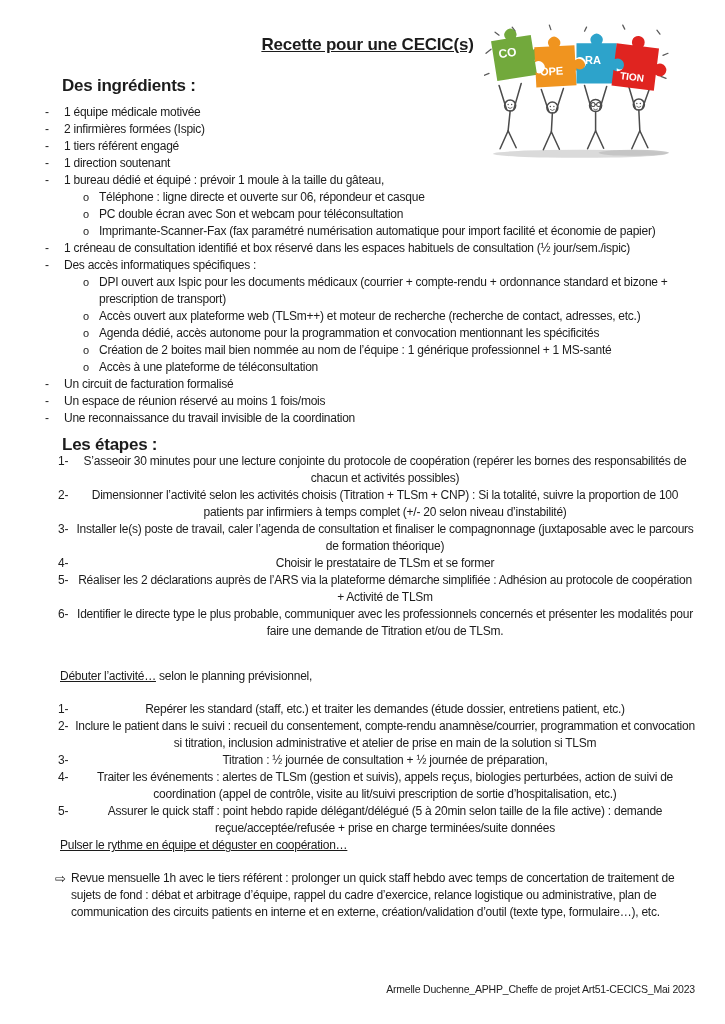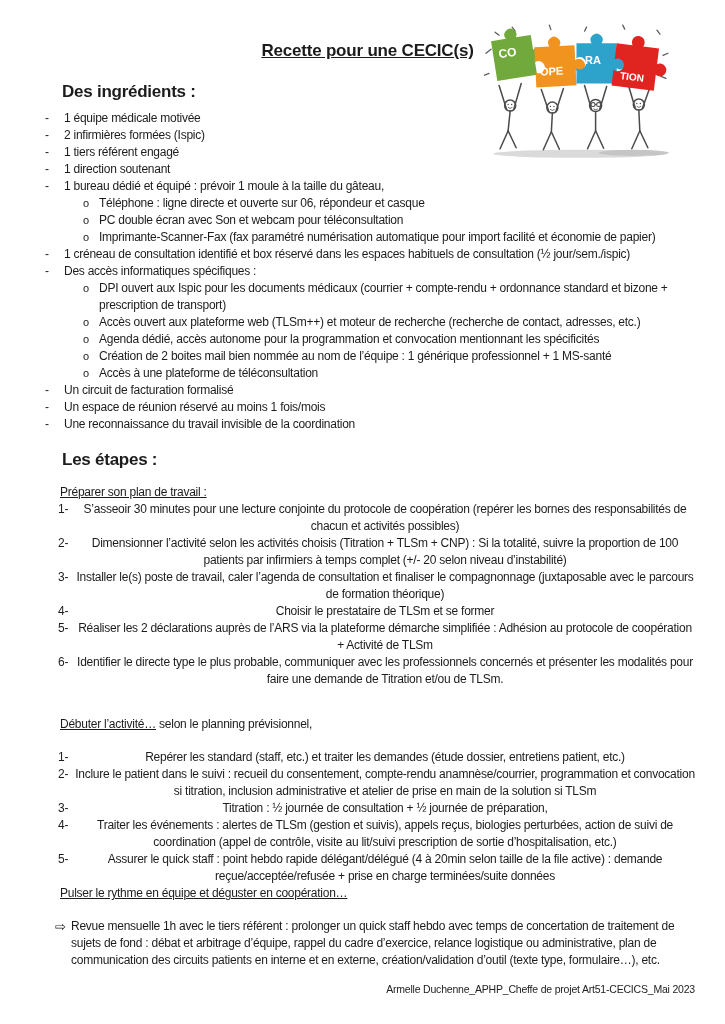--- a/index.html
+++ b/index.html
@@ -9,33 +9,33 @@
     background:#ffffff;
     font-family:"Liberation Sans", sans-serif;
     color:#1c1c1c;
     font-size:12px;
     line-height:17px;
     letter-spacing:-0.25px;
     box-sizing:border-box;
     padding:36px 30px 0 45px;
     overflow:hidden;
   }
-  .title-wrap { width:645px; text-align:center;margin-top:6px; }
+  .title-wrap { width:645px; text-align:center; }
   .doc-title {
     font-size:17px; font-weight:bold;
     text-decoration:underline;
     letter-spacing:-0.2px;
   }
   .illustration {
     position:absolute; top:24px; right:55px;
     width:186px; height:139px;
   }
   .heading { font-weight:bold; font-size:17px; margin-left:17px; }
   .heading.ingredients { margin-top:22px; }
-  .heading.steps { margin-top:18px; }
+  .heading.steps { margin-top:9px; }
 
   .ing-list { margin-top:10px; }
   .ing-item { display:flex; }
   .ing-item .marker { flex:none; width:19px; }
   .ing-item.indent-2 { margin-left:38px; }
   .ing-item.indent-2 .marker { width:16px; font-size:11px; }
   .ing-item .txt { flex:1; }
 
   .section-title { margin-left:15px; }
   .u { text-decoration:underline; }
@@ -240,21 +240,20 @@
       </div>
 
       <div class="ing-item indent-1">
         <span class="marker">-</span>
         <span class="txt">Une reconnaissance du travail invisible de la coordination</span>
       </div>
     </div>
 
   <div class="heading steps">Les étapes :</div>
 
-  <div class="section-title plan-title u">Préparer son plan de travail :</div>
   <div class="num-list">
 
       <div class="num-item">
         <span class="marker">1-</span>
         <span class="txt">S’asseoir 30 minutes pour une lecture conjointe du protocole de coopération (repérer les bornes des responsabilités de chacun et activités possibles)</span>
       </div>
 
       <div class="num-item">
         <span class="marker">2-</span>
         <span class="txt">Dimensionner l’activité selon les activités choisis (Titration + TLSm + CNP) : Si la totalité, suivre la proportion de 100 patients par infirmiers à temps complet (+/- 20 selon niveau d’instabilité)</span>
@@ -301,21 +300,21 @@
         <span class="txt">Titration : ½ journée de consultation + ½ journée de préparation,</span>
       </div>
 
       <div class="num-item">
         <span class="marker">4-</span>
         <span class="txt">Traiter les événements : alertes de TLSm (gestion et suivis), appels reçus, biologies perturbées, action de suivi de coordination (appel de contrôle, visite au lit/suivi prescription de sortie d’hospitalisation, etc.)</span>
       </div>
 
       <div class="num-item">
         <span class="marker">5-</span>
-        <span class="txt">Assurer le quick staff : point hebdo rapide délégant/délégué (4 à 20min selon taille de la file active) : demande reçue/acceptée/refusée + prise en charge terminées/suite données</span>
+        <span class="txt">Assurer le quick staff : point hebdo rapide délégant/délégué (5 à 20min selon taille de la file active) : demande reçue/acceptée/refusée + prise en charge terminées/suite données</span>
       </div>
     </div>
 
   <div class="section-title pulse-title u">Pulser le rythme en équipe et déguster en coopération…</div>
   <div class="arrow-list">
 
       <div class="arrow-item">
         <span class="marker">⇨</span>
         <span class="txt">Revue mensuelle 1h avec le tiers référent : prolonger un quick staff hebdo avec temps de concertation de traitement de sujets de fond : débat et arbitrage d’équipe, rappel du cadre d’exercice, relance logistique ou administrative, plan de communication des circuits patients en interne et en externe, création/validation d’outil (texte type, formulaire…), etc.</span>
       </div>

